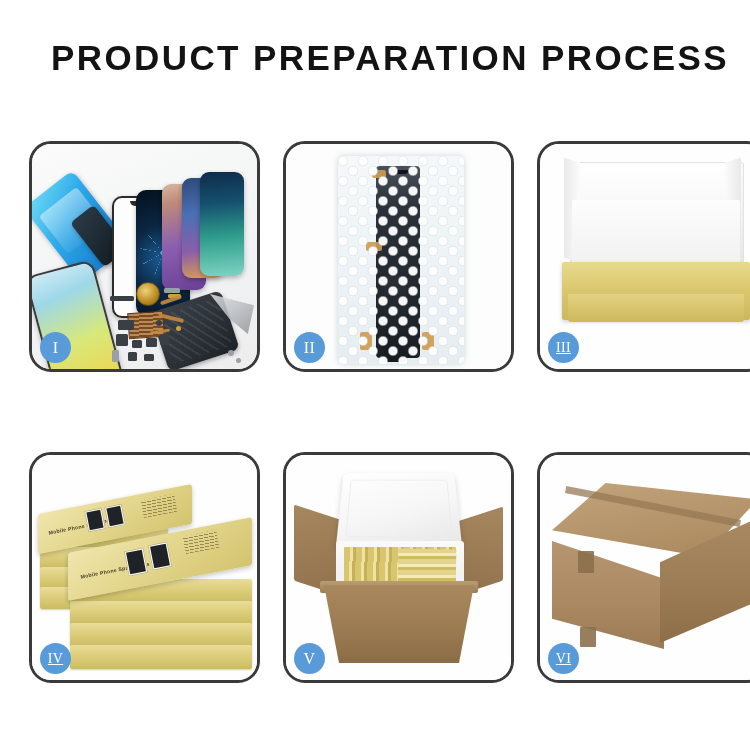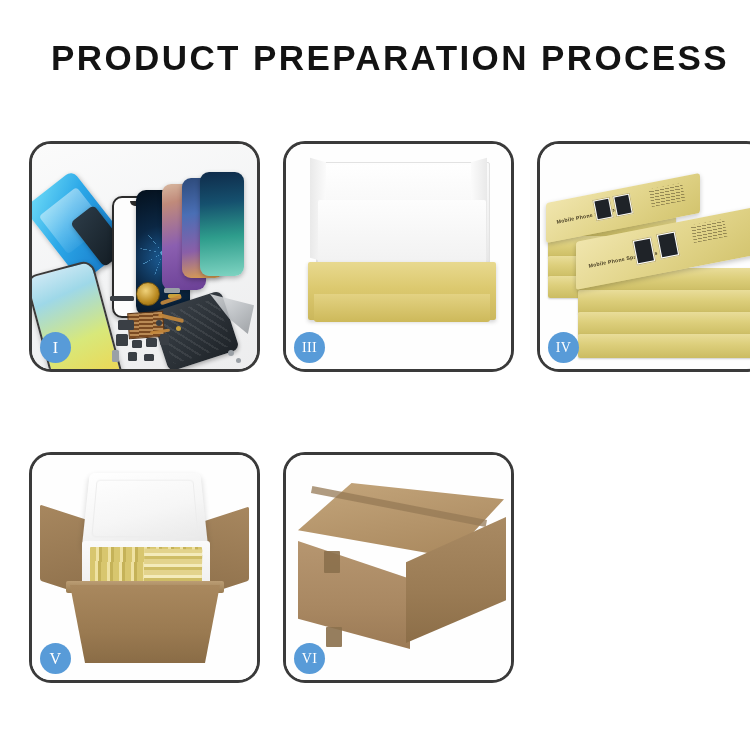--- a/index.html
+++ b/index.html
@@ -93,21 +93,21 @@
     border-radius: 50%;
     background: #589bd8;
     color: #ffffff;
     font-family: "Liberation Serif", serif;
     font-size: 16px;
     line-height: 31px;
     text-align: center;
     letter-spacing: 0.3px;
     z-index: 40;
   }
-  .badge.wide { font-size: 14px; }
+  .badge.wide { font-size: 14px; text-decoration: underline; }
 
   
   .p1-bg {
     position: absolute; inset: 0;
     background: linear-gradient(160deg,#fbfbfb 0%, #f2f3f4 55%, #ededee 100%);
   }
   .scr {
     position: absolute;
     border-radius: 9px;
     box-shadow: 0 2px 5px rgba(0,0,0,.28);
@@ -500,20 +500,36 @@
         <div class="chip dot silver" style="left:196px;top:206px;width:6px;height:6px;"></div>
         <div class="chip dot silver" style="left:204px;top:214px;width:5px;height:5px;"></div>
         <div class="flexcable" style="left:128px;top:154px;width:22px;height:4px;transform:rotate(-18deg);"></div>
         <div class="flexcable" style="left:126px;top:172px;width:26px;height:4px;transform:rotate(14deg);"></div>
         <div class="flexcable" style="left:118px;top:186px;width:20px;height:3px;transform:rotate(-8deg);"></div>
         <div class="tweezer"></div>
       </div>
       <div class="badge">I</div>
     </div>
 
+    <div class="panel">
+      <div class="photo">
+        <div class="p2-bg"></div>
+        <div class="bw-pack">
+          <div class="bw-item"></div>
+          <div class="bw-tail"></div>
+          <div class="bw-tape" style="left:34px;top:14px;width:14px;height:8px;"></div>
+          <div class="bw-tape" style="left:28px;top:86px;width:16px;height:9px;"></div>
+          <div class="bw-tape" style="left:22px;top:176px;width:12px;height:18px;"></div>
+          <div class="bw-tape" style="left:84px;top:176px;width:12px;height:18px;"></div>
+          <div class="bw-bubbles2"></div>
+          <div class="bw-bubbles"></div>
+        </div>
+      </div>
+      <div class="badge">II</div>
+    </div>
 
     <div class="panel">
       <div class="photo">
         <div class="p3-bg"></div>
         <div class="p3-lid"></div>
         <div class="p3-lid-flapL"></div>
         <div class="p3-lid-flapR"></div>
         <div class="p3-foam"></div>
         <div class="p3-boxinner"></div>
         <div class="p3-bubble"></div>

